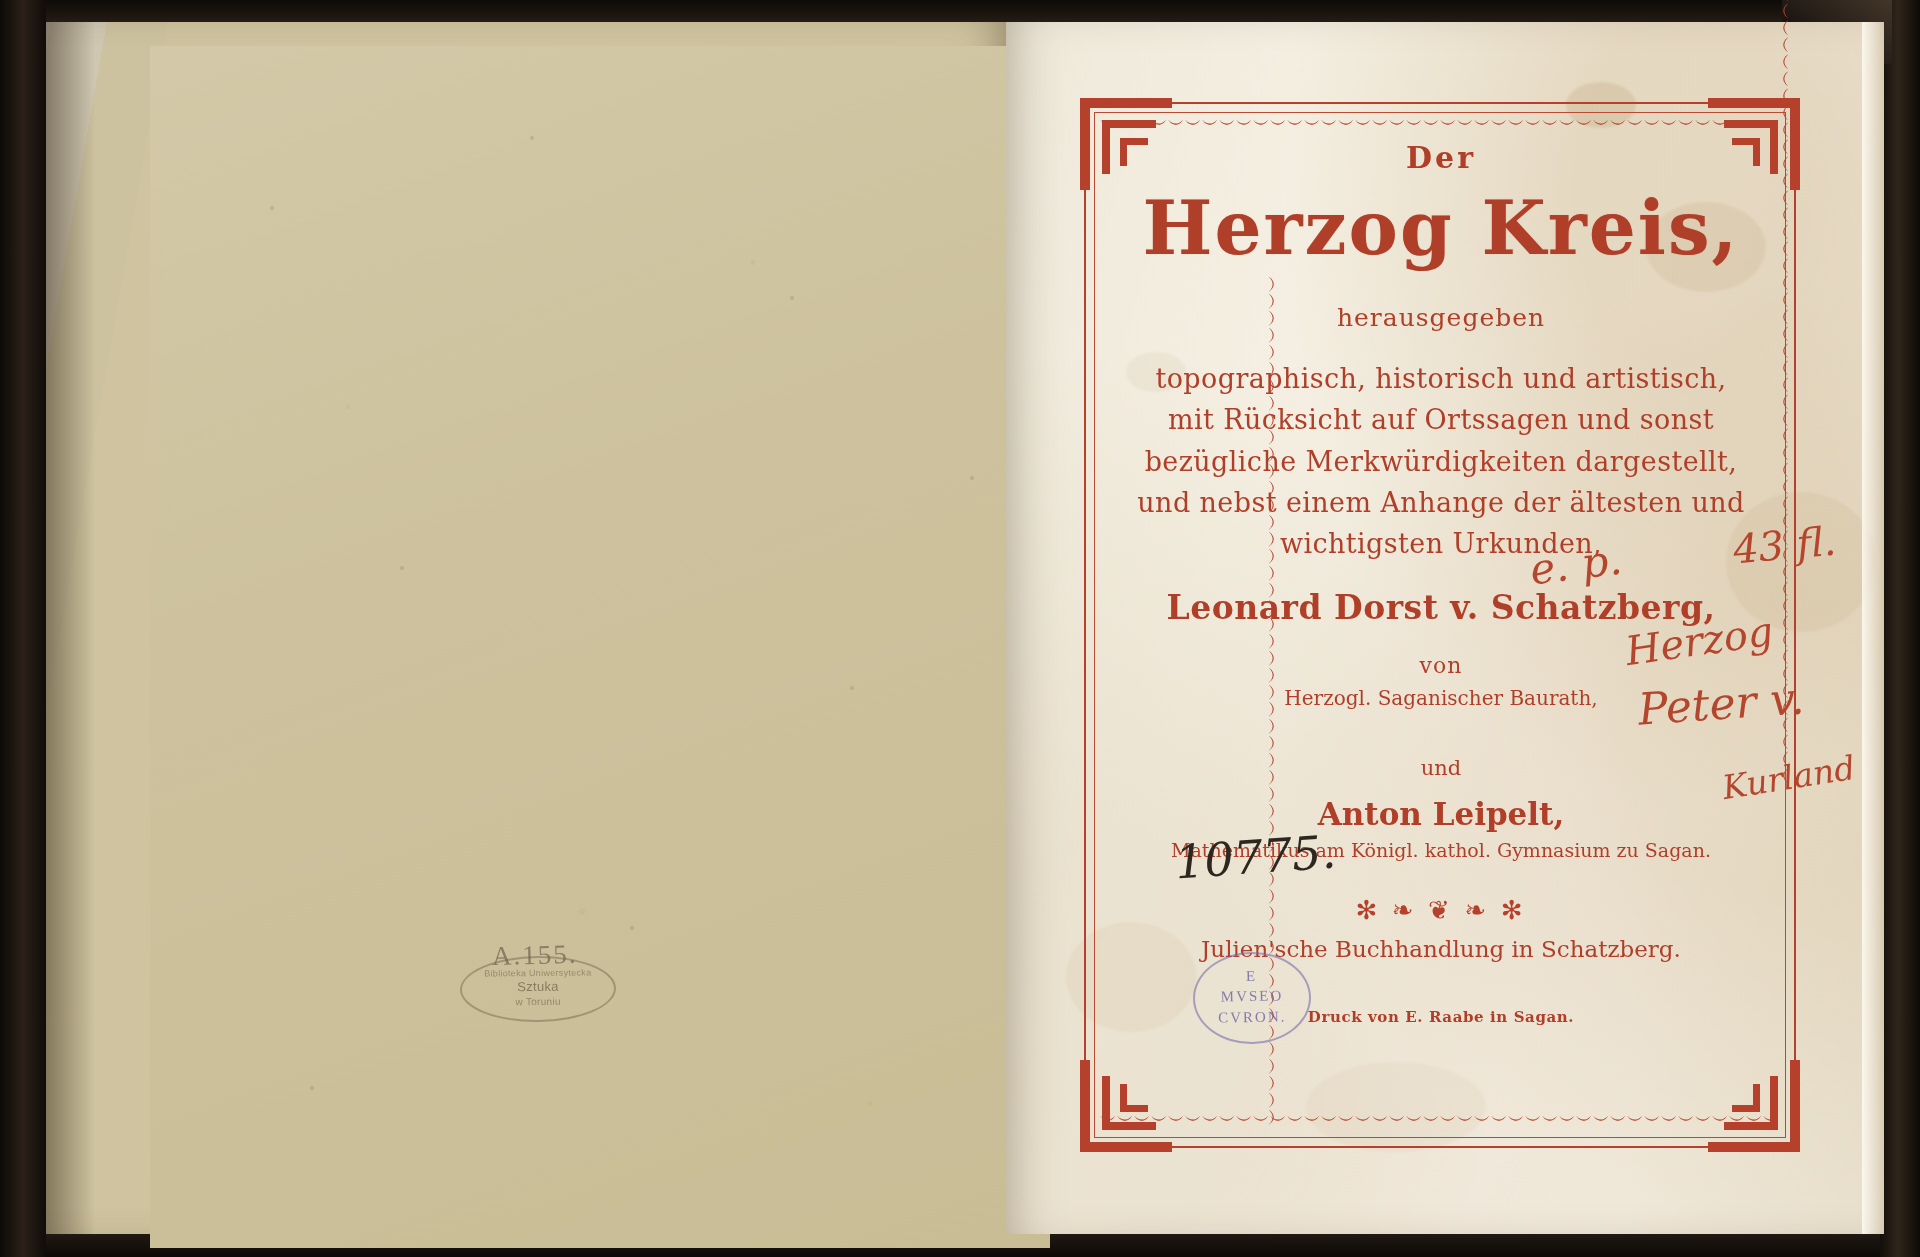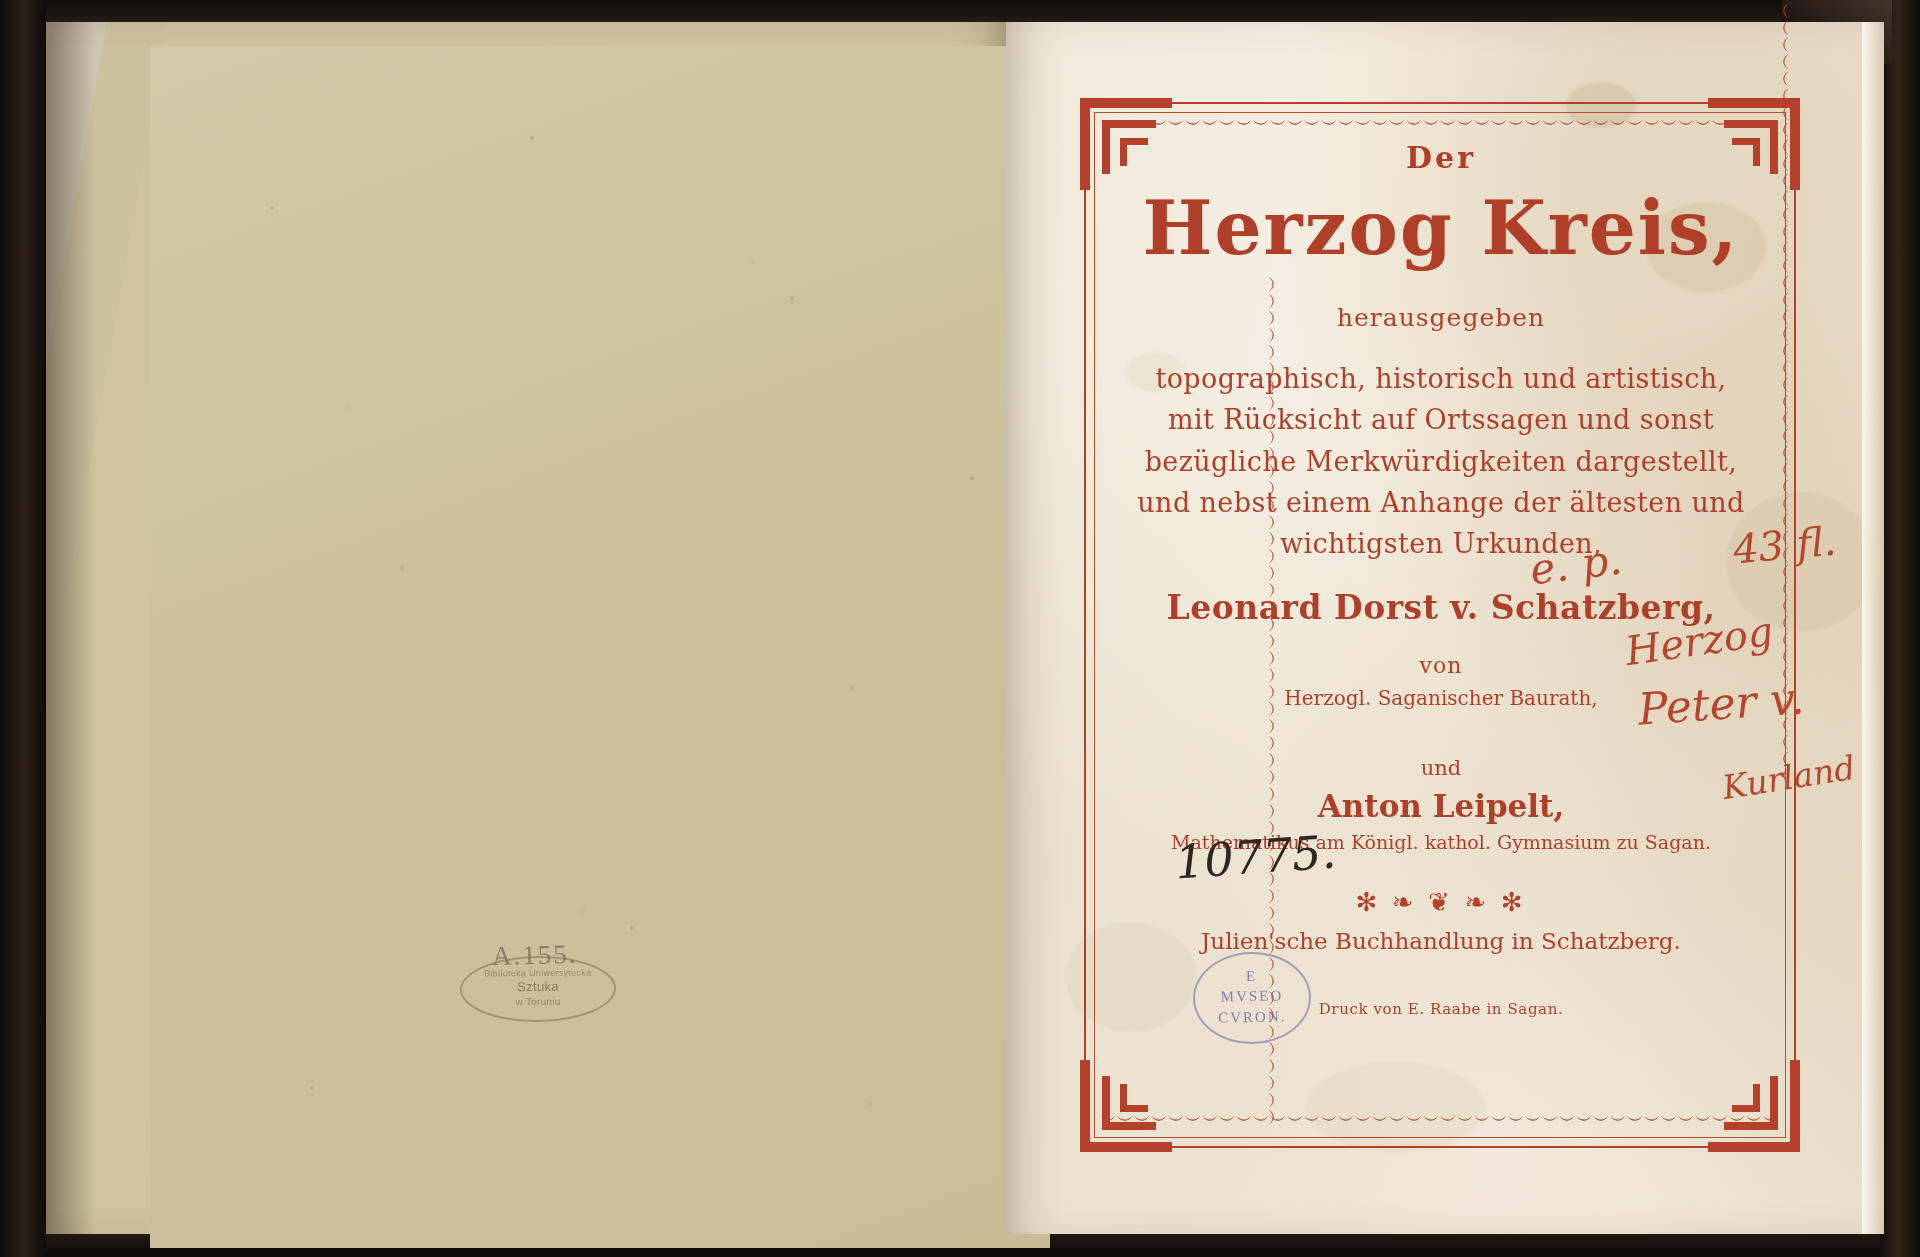--- a/index.html
+++ b/index.html
@@ -241,21 +241,21 @@
   #author1-role {
     font-size: 20px;
     margin-top: 8px;
   }
   #und {
     font-size: 21px;
     margin-top: 18px;
   }
   #author2 {
     font-size: 31px;
-    margin-top: 8px;
+    margin-top: 16px;
   }
   #author2-role {
     font-size: 19px;
     margin-top: 7px;
   }
   #ornament {
     margin-top: 34px;
     font-size: 26px;
     letter-spacing: 4px;
     color: #b5412c;
@@ -425,21 +425,21 @@
       <div id="herausgegeben" class="frak" style="font-weight:400;">herausgegeben</div>
       <div id="subtitle" class="frak" style="font-weight:400;">topographisch, historisch und artistisch, mit Rücksicht auf Ortssagen und sonst bezügliche Merkwürdigkeiten dargestellt, und nebst einem Anhange der ältesten und wichtigsten Urkunden,</div>
       <div id="author1" class="frak">Leonard Dorst v. Schatzberg,</div>
       <div id="von" class="frak" style="font-weight:400;">von</div>
       <div id="author1-role" class="frak" style="font-weight:400;">Herzogl. Saganischer Baurath,</div>
       <div id="und" class="frak" style="font-weight:400;margin-top:46px;">und</div>
       <div id="author2" class="frak">Anton Leipelt,</div>
       <div id="author2-role" class="frak" style="font-weight:400;">Mathematikus am Königl. kathol. Gymnasium zu Sagan.</div>
       <div id="ornament">✻ ❧ ❦ ❧ ✻</div>
       <div id="imprint-pub" class="frak" style="font-weight:400;">Julien'sche Buchhandlung in Schatzberg.</div>
-      <div id="printer" class="frak" style="font-weight:400;text-align:center;">Druck von E. Raabe in Sagan.</div>
+      <div id="printer" class="frak" style="font-weight:700;text-align:center;">Druck von E. Raabe in Sagan.</div>
     </div>
 
   </div>
 
   <div id="museo-stamp">
     <div>E</div>
     <div>MVSEO</div>
     <div>CVRON.</div>
   </div>
 

